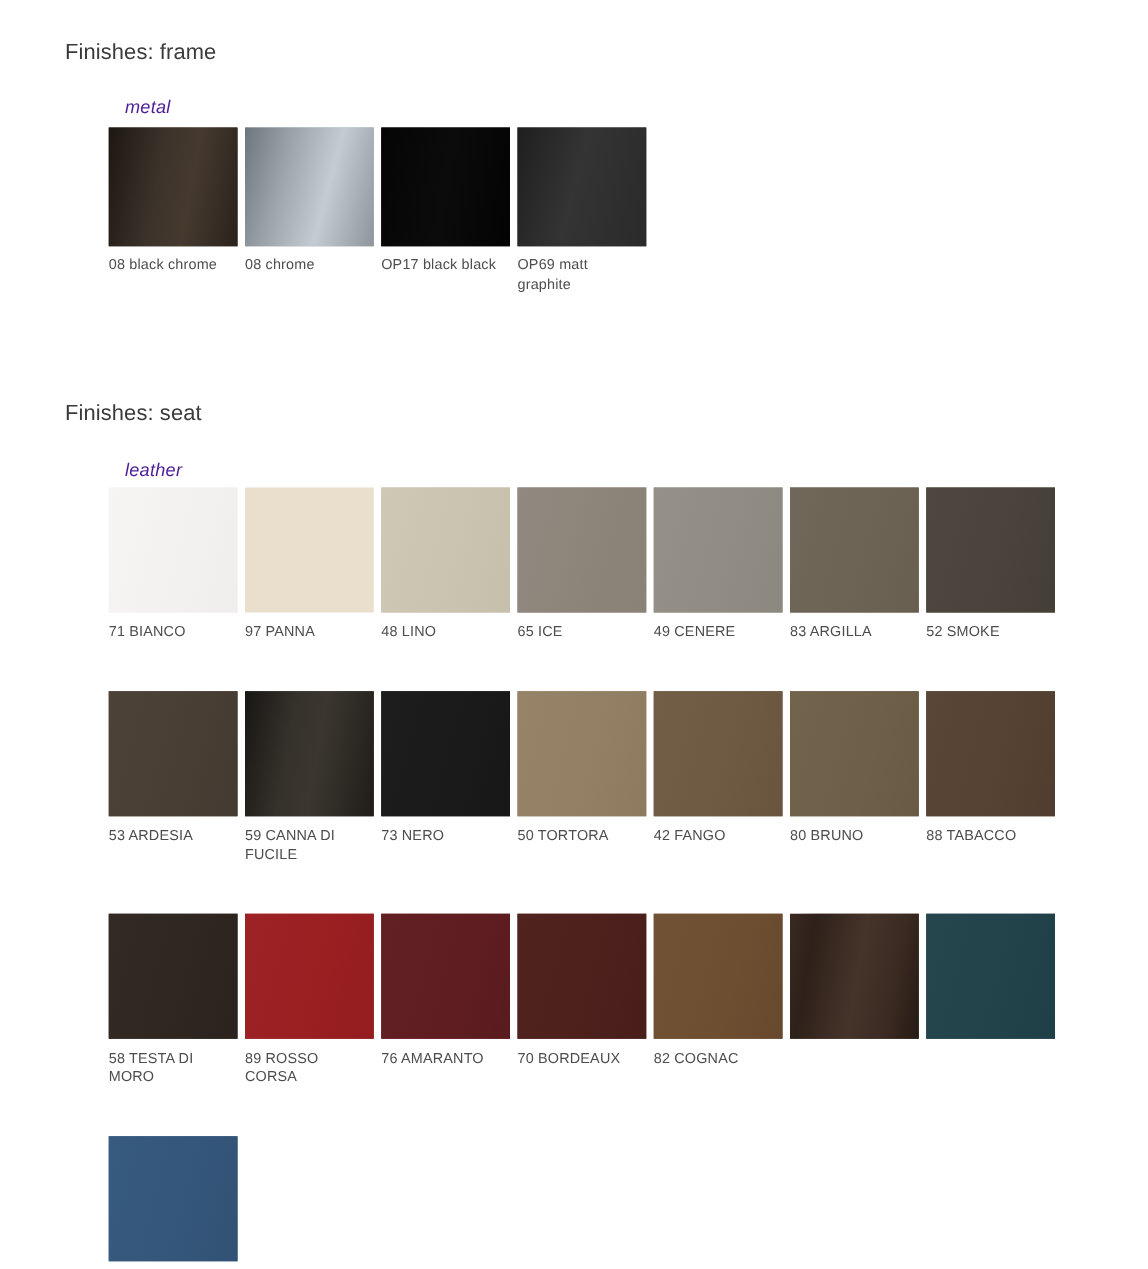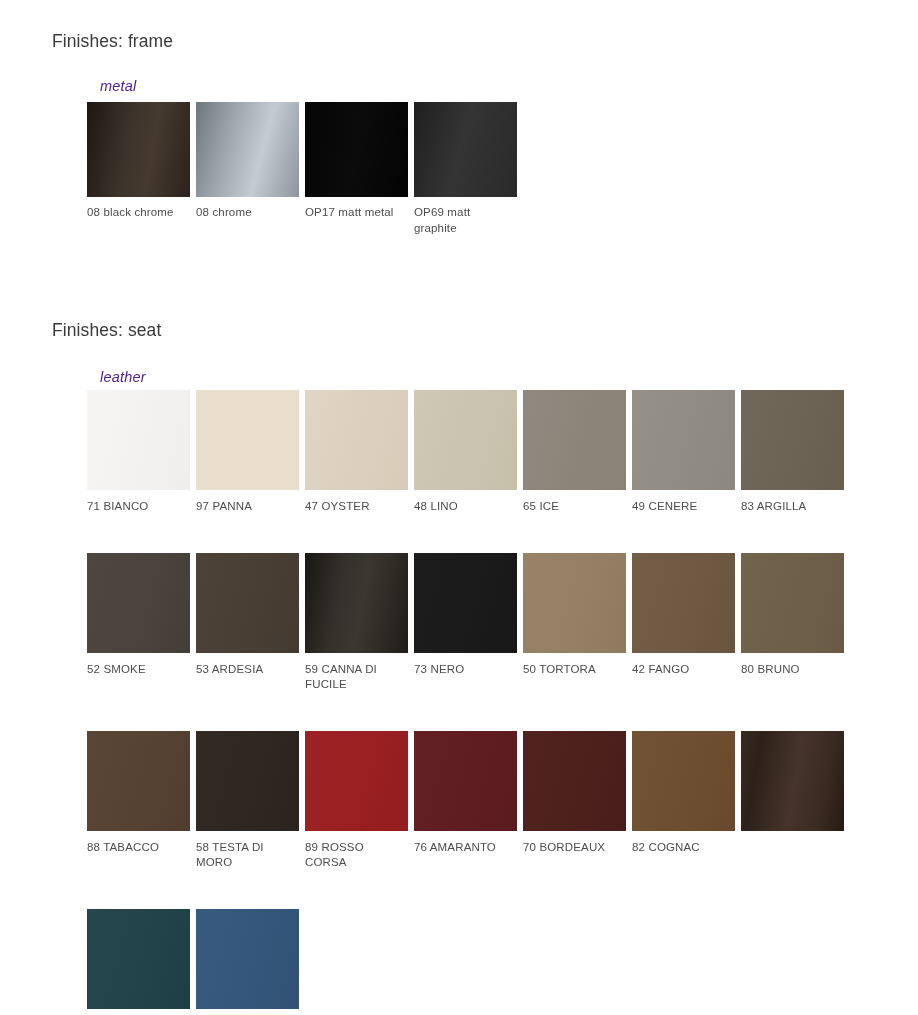--- a/index.html
+++ b/index.html
@@ -71,44 +71,40 @@
         <div class="swatch-cell">
           <div class="swatch-box" style="background: linear-gradient(100deg, rgb(29, 23, 19) 0%, rgb(59, 50, 42) 38%, rgb(70, 58, 47) 62%, rgb(42, 34, 28) 100%) rgb(51, 43, 37);"></div>
           <div class="swatch-label">08 black chrome</div>
         </div>
         <div class="swatch-cell">
           <div class="swatch-box" style="background: linear-gradient(105deg, rgb(109, 117, 125) 0%, rgb(154, 162, 170) 30%, rgb(195, 203, 211) 62%, rgb(142, 149, 156) 100%) rgb(154, 163, 171);"></div>
           <div class="swatch-label">08 chrome</div>
         </div>
         <div class="swatch-cell">
           <div class="swatch-box" style="background: linear-gradient(100deg, rgb(5, 5, 5) 0%, rgb(11, 11, 11) 50%, rgb(3, 3, 3) 100%) rgb(8, 8, 8);"></div>
-          <div class="swatch-label">OP17 matt metal</div>
+          <div class="swatch-label">OP17 black black</div>
         </div>
         <div class="swatch-cell">
           <div class="swatch-box" style="background: linear-gradient(105deg, rgb(31, 31, 31) 0%, rgb(52, 52, 52) 45%, rgb(42, 42, 42) 100%) rgb(43, 43, 43);"></div>
           <div class="swatch-label">OP69 matt graphite</div>
         </div>
       </div>
   </div>
 
   <div class="section" id="seat-section">
     <div class="section-title" id="seat-title">Finishes: seat</div>
     <div class="group-label" id="seat-group-label">leather</div>
     <div class="swatch-grid" id="seat-grid">
         <div class="swatch-cell">
           <div class="swatch-box" style="background: linear-gradient(105deg, rgb(246, 245, 243) 0%, rgb(242, 241, 239) 60%, rgb(239, 238, 236) 100%) rgb(244, 243, 241);"></div>
           <div class="swatch-label">71 BIANCO</div>
         </div>
         <div class="swatch-cell">
           <div class="swatch-box" style="background: rgb(234, 223, 205);"></div>
           <div class="swatch-label">97 PANNA</div>
-        </div>
-        <div class="swatch-cell">
-          <div class="swatch-box" style="background: linear-gradient(105deg, rgb(224, 213, 195) 0%, rgb(219, 208, 189) 60%, rgb(215, 204, 184) 100%) rgb(221, 210, 191);"></div>
-          <div class="swatch-label">47 OYSTER</div>
         </div>
         <div class="swatch-cell">
           <div class="swatch-box" style="background: linear-gradient(105deg, rgb(207, 200, 181) 0%, rgb(202, 195, 175) 60%, rgb(198, 191, 170) 100%) rgb(204, 197, 177);"></div>
           <div class="swatch-label">48 LINO</div>
         </div>
         <div class="swatch-cell">
           <div class="swatch-box" style="background: linear-gradient(105deg, rgb(145, 136, 128) 0%, rgb(141, 132, 121) 60%, rgb(138, 129, 119) 100%) rgb(142, 133, 123);"></div>
           <div class="swatch-label">65 ICE</div>
         </div>
         <div class="swatch-cell">

